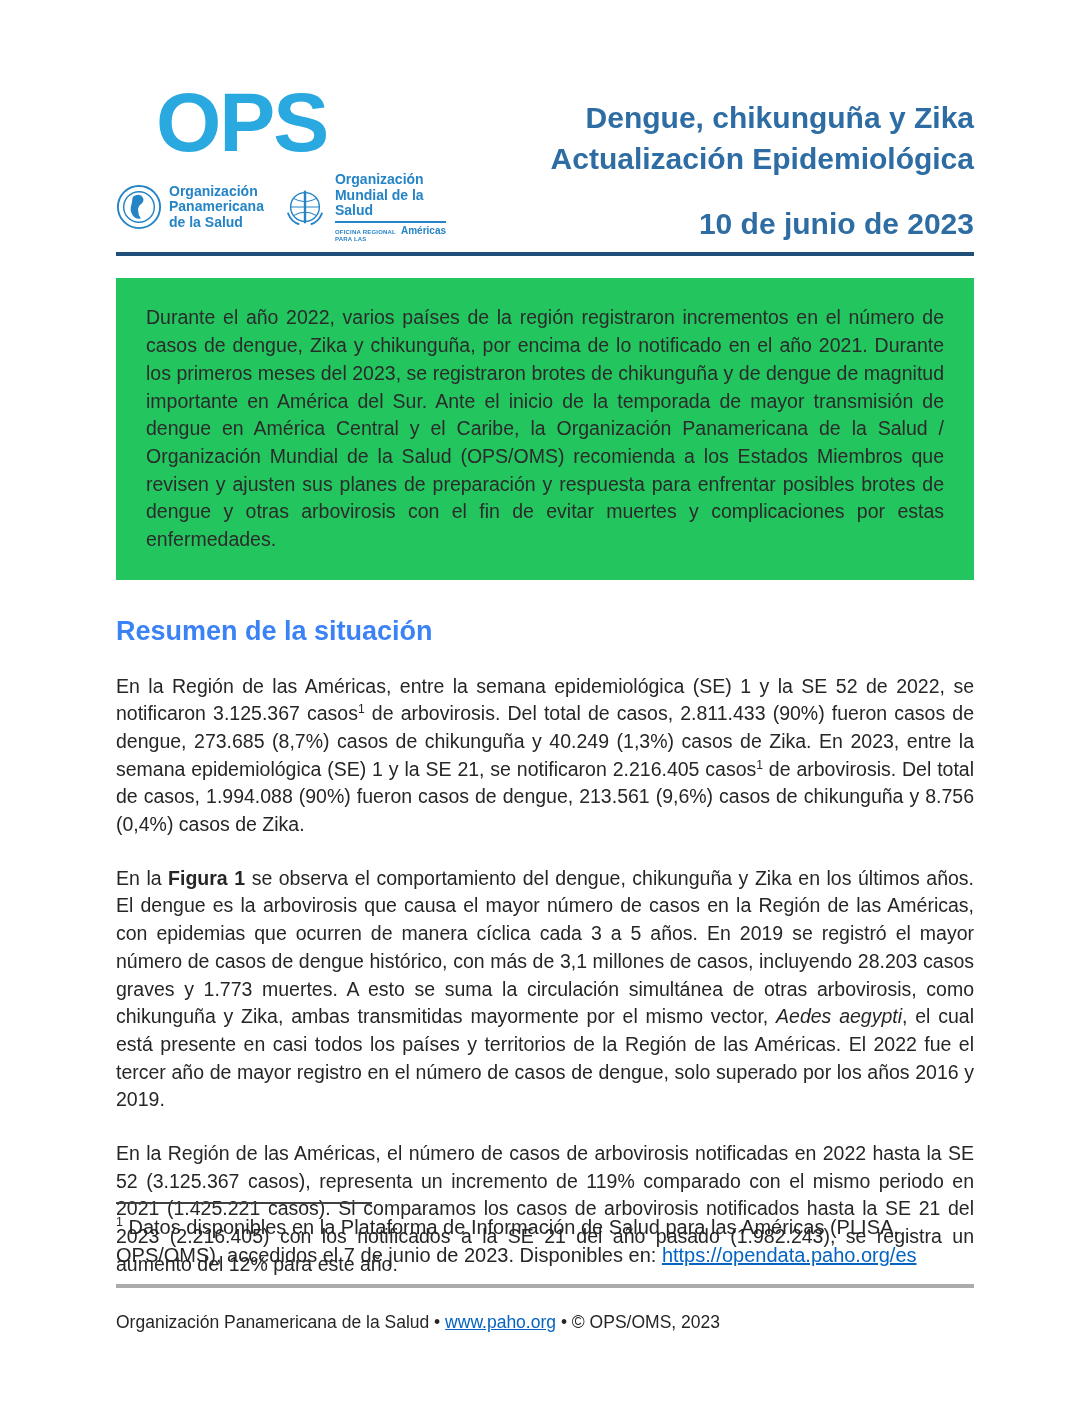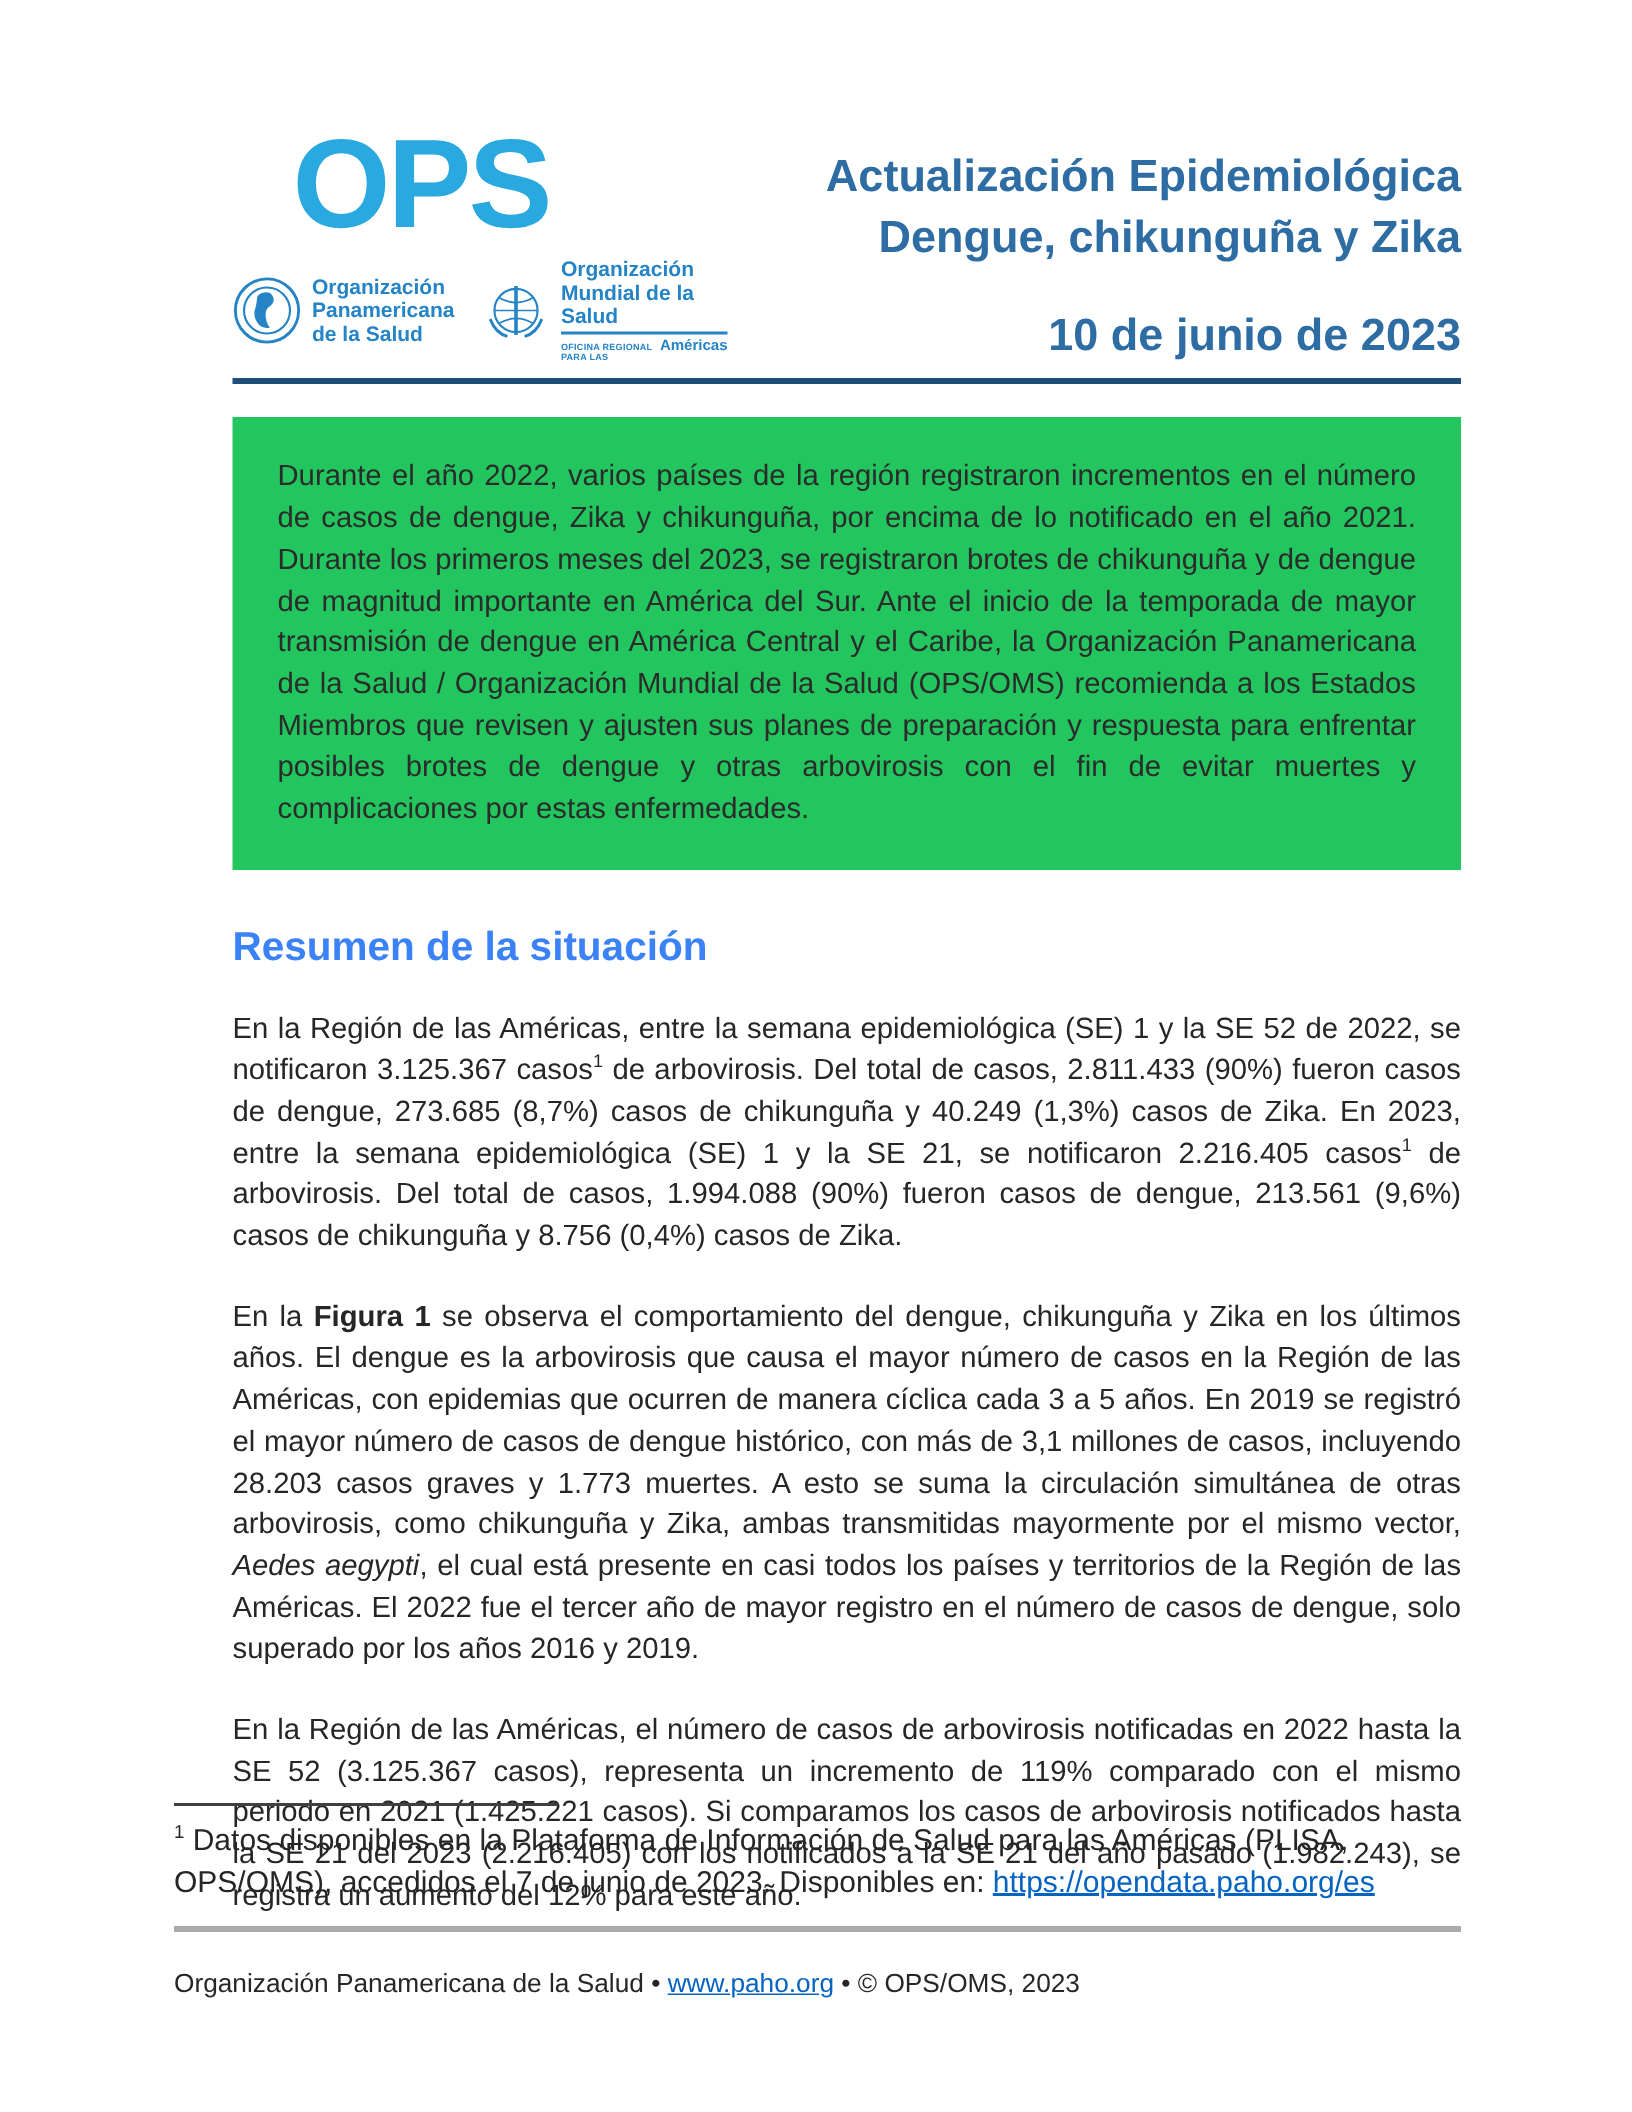--- a/index.html
+++ b/index.html
@@ -6,21 +6,21 @@
   .page {
     position:relative;
     width:1088px; height:1408px;
     margin:0 auto;
     background:#ffffff;
     font-family:"Liberation Sans", sans-serif;
     color:#262626;
     box-sizing:border-box;
     overflow:hidden;
   }
-  .content { position:absolute; left:116px; right:114px; top:0;margin-left:39px; }
+  .content { position:absolute; left:116px; right:114px; top:0; }
 
   
   .header { display:flex; justify-content:space-between; align-items:flex-start; margin-top:80px; }
   .logo-block { width:330px; }
   .ops-wordmark {
     font-size:84px; font-weight:800; letter-spacing:-2px;
     color:#29A9E0; line-height:1; margin-left:40px;
   }
   .org-logos { display:flex; gap:18px; margin-top:8px; }
   .org-logo { display:flex; align-items:center; gap:7px; }
@@ -110,22 +110,22 @@
                 <span class="who-sub-bold">Américas</span>
               </div>
             </div>
           </div>
 
         </div>
       </div>
 
       <div class="title-block">
         <div class="doc-title">
+          <div>Dengue, chikunguña y Zika</div>
           <div>Actualización Epidemiológica</div>
-          <div>Dengue, chikunguña y Zika</div>
         </div>
         <div class="doc-date">10 de junio de 2023</div>
       </div>
     </div>
 
     <div class="header-rule"></div>
 
     <div class="summary-box">
       <span>Durante el año 2022, varios países de la región registraron incrementos en el número de casos de dengue, Zika y chikunguña, por encima de lo notificado en el año 2021. Durante los primeros meses del 2023, se registraron brotes de chikunguña y de dengue de magnitud importante en América del Sur. Ante el inicio de la temporada de mayor transmisión de dengue en América Central y el Caribe, la Organización Panamericana de la Salud / Organización Mundial de la Salud (OPS/OMS) recomienda a los Estados Miembros que revisen y ajusten sus planes de preparación y respuesta para enfrentar posibles brotes de dengue y otras arbovirosis con el fin de evitar muertes y complicaciones por estas enfermedades.</span>
     </div>

